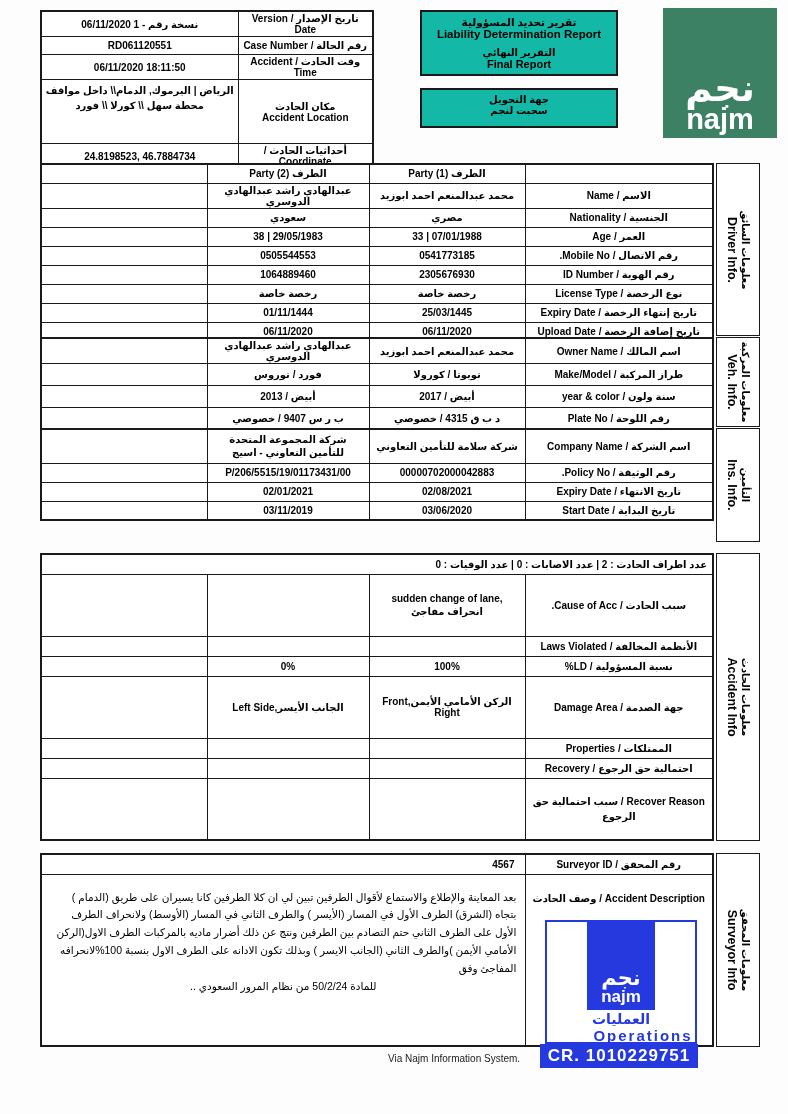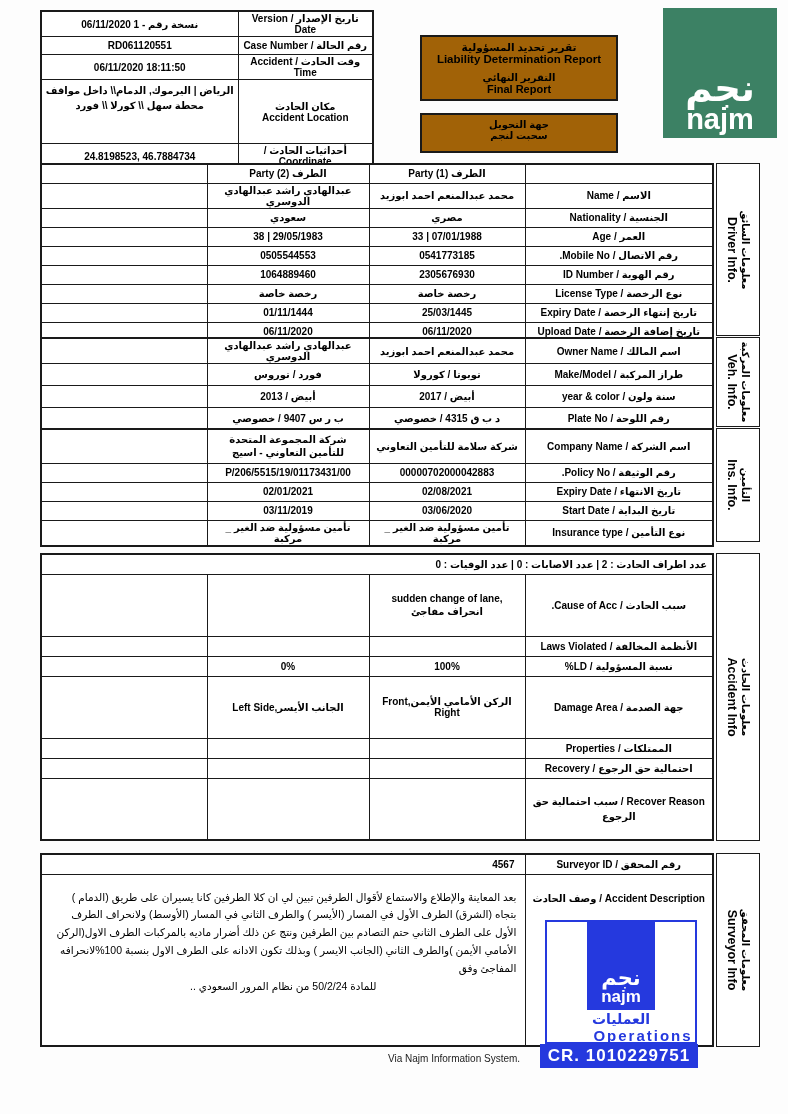--- a/index.html
+++ b/index.html
@@ -5,21 +5,21 @@
   html,body{margin:0;padding:0;background:#e8e8e8;}
   .page{position:relative;width:788px;height:1114px;background:#fdfdfd;
         font-family:"Liberation Sans","DejaVu Sans",sans-serif;color:#000;overflow:hidden;}
   .abs{position:absolute;}
   table.tbl{border-collapse:collapse;table-layout:fixed;background:#fff;border:2px solid #1a1a1a;}
   table.tbl td{border:1px solid #1a1a1a;font-size:10px;font-weight:bold;text-align:center;
                vertical-align:middle;padding:1px 3px;overflow:hidden;}
   td.lbl{text-align:right;padding-right:4px;}
   td.val-r{text-align:right;padding-right:4px;}
   td.top-lbl{text-align:right;padding-right:3px;font-size:10px;}
-  .hdr-box{border:2px solid #1a1a1a;background:#a16207;text-align:center;margin-top:25px;}
+  .hdr-box{border:2px solid #1a1a1a;background:#14b8a6;text-align:center;}
   .vlabel{position:absolute;border:1.5px solid #1a1a1a;background:#fff;}
   .vrot{position:absolute;top:50%;left:50%;transform:translate(-50%,-50%) rotate(90deg);
         text-align:center;white-space:nowrap;line-height:1.15;}
   .vl-ar{font-size:10px;font-weight:bold;}
   .vl-en{font-size:12.5px;font-weight:bold;}
   .logo{display:flex;flex-direction:column;align-items:center;justify-content:flex-end;
         padding-bottom:4px;box-sizing:border-box;}
   .logo-ar{font-size:37px;font-weight:bold;color:#fff;line-height:0.9;}
   .logo-en{font-size:29px;font-weight:bold;color:#fff;line-height:1.0;letter-spacing:0px;}
   .desc-p{direction:rtl;text-align:right;font-size:10.5px;font-weight:normal;line-height:1.7;}
@@ -225,26 +225,20 @@
           <td dir="ltr">02/01/2021</td>
           <td dir="ltr">02/08/2021</td>
           <td class="lbl" dir="rtl">تاريخ الانتهاء / Expiry Date</td>
         </tr>
     <tr style="height:19px;">
           <td></td>
           <td dir="ltr">03/11/2019</td>
           <td dir="ltr">03/06/2020</td>
           <td class="lbl" dir="rtl">تاريخ البداية / Start Date</td>
         </tr>
-    <tr style="height:21px;">
-          <td></td>
-          <td dir="rtl">تأمين مسؤولية ضد الغير _ مركبة</td>
-          <td dir="rtl">تأمين مسؤولية ضد الغير _ مركبة</td>
-          <td class="lbl" dir="rtl">نوع التأمين / Insurance type</td>
-        </tr>
   </tbody>
     </table>
   <div class="vlabel" style="left:716px;top:428px;width:42px;height:112px;">
     <div class="vrot">
         <div class="vl-ar">التأمين</div>
         <div class="vl-en">Ins. Info.</div>
       </div>
   </div>
 
   <table class="tbl abs" style="left:40px;top:553px;width:672px;padding-left:10px;">

